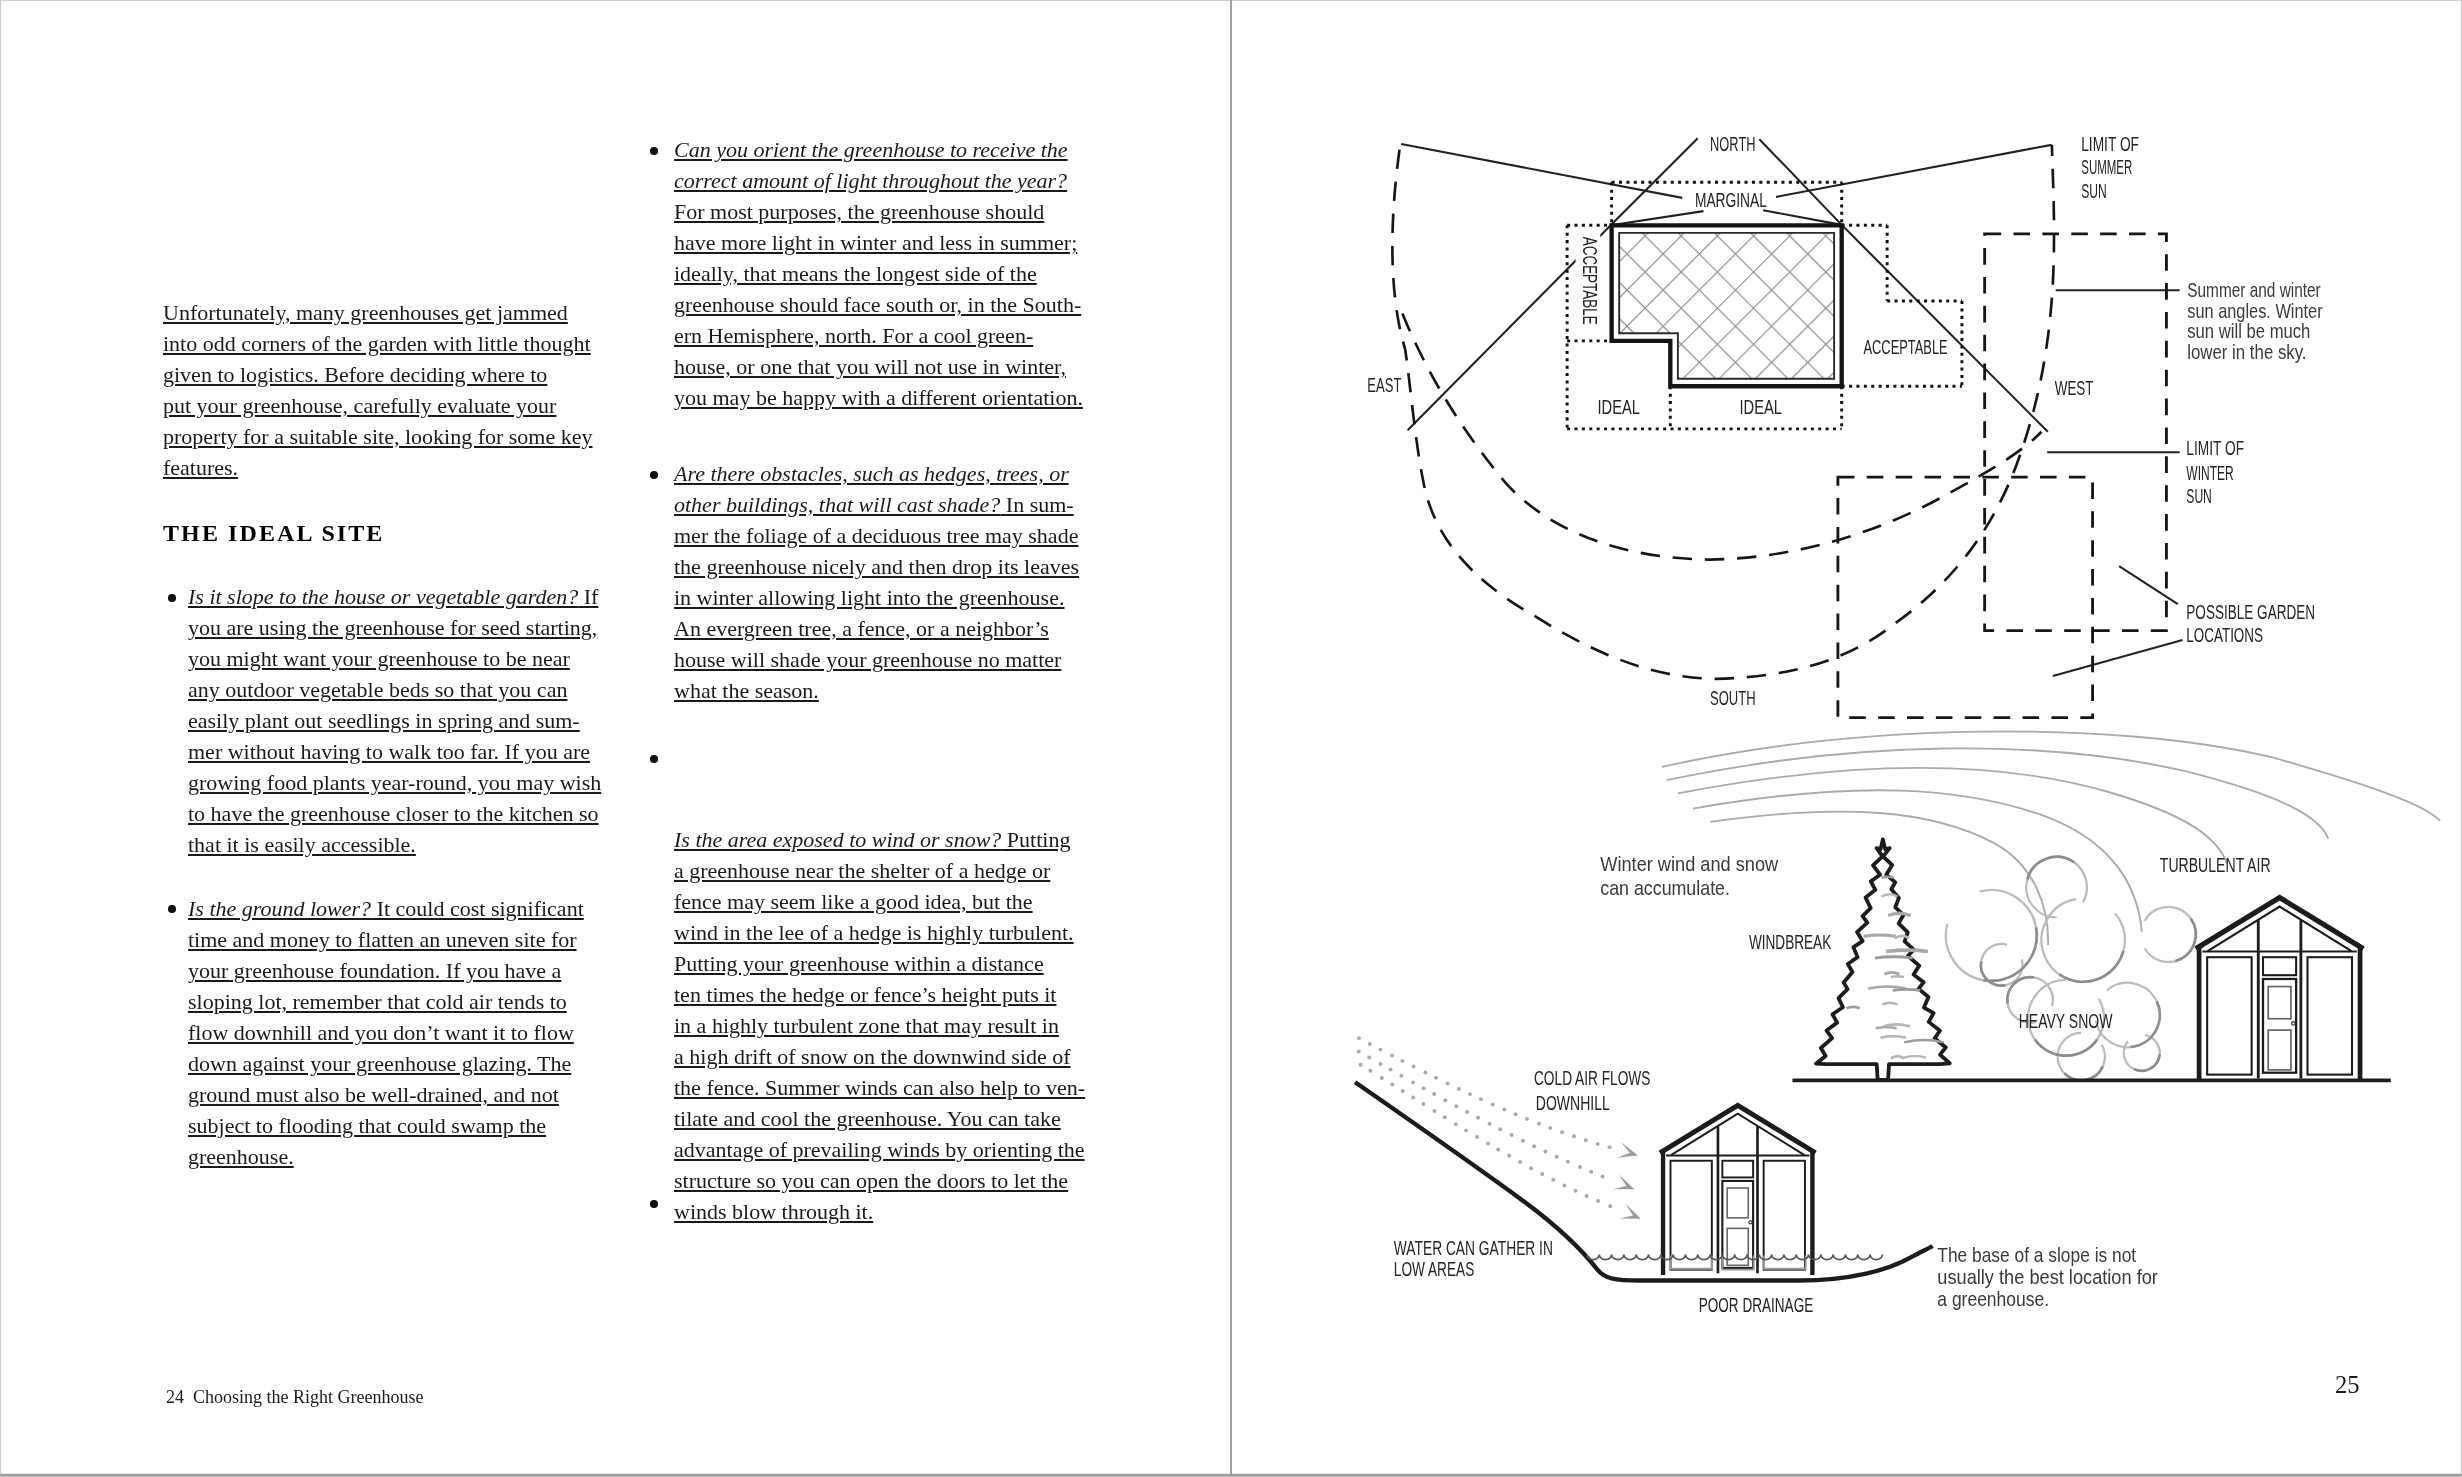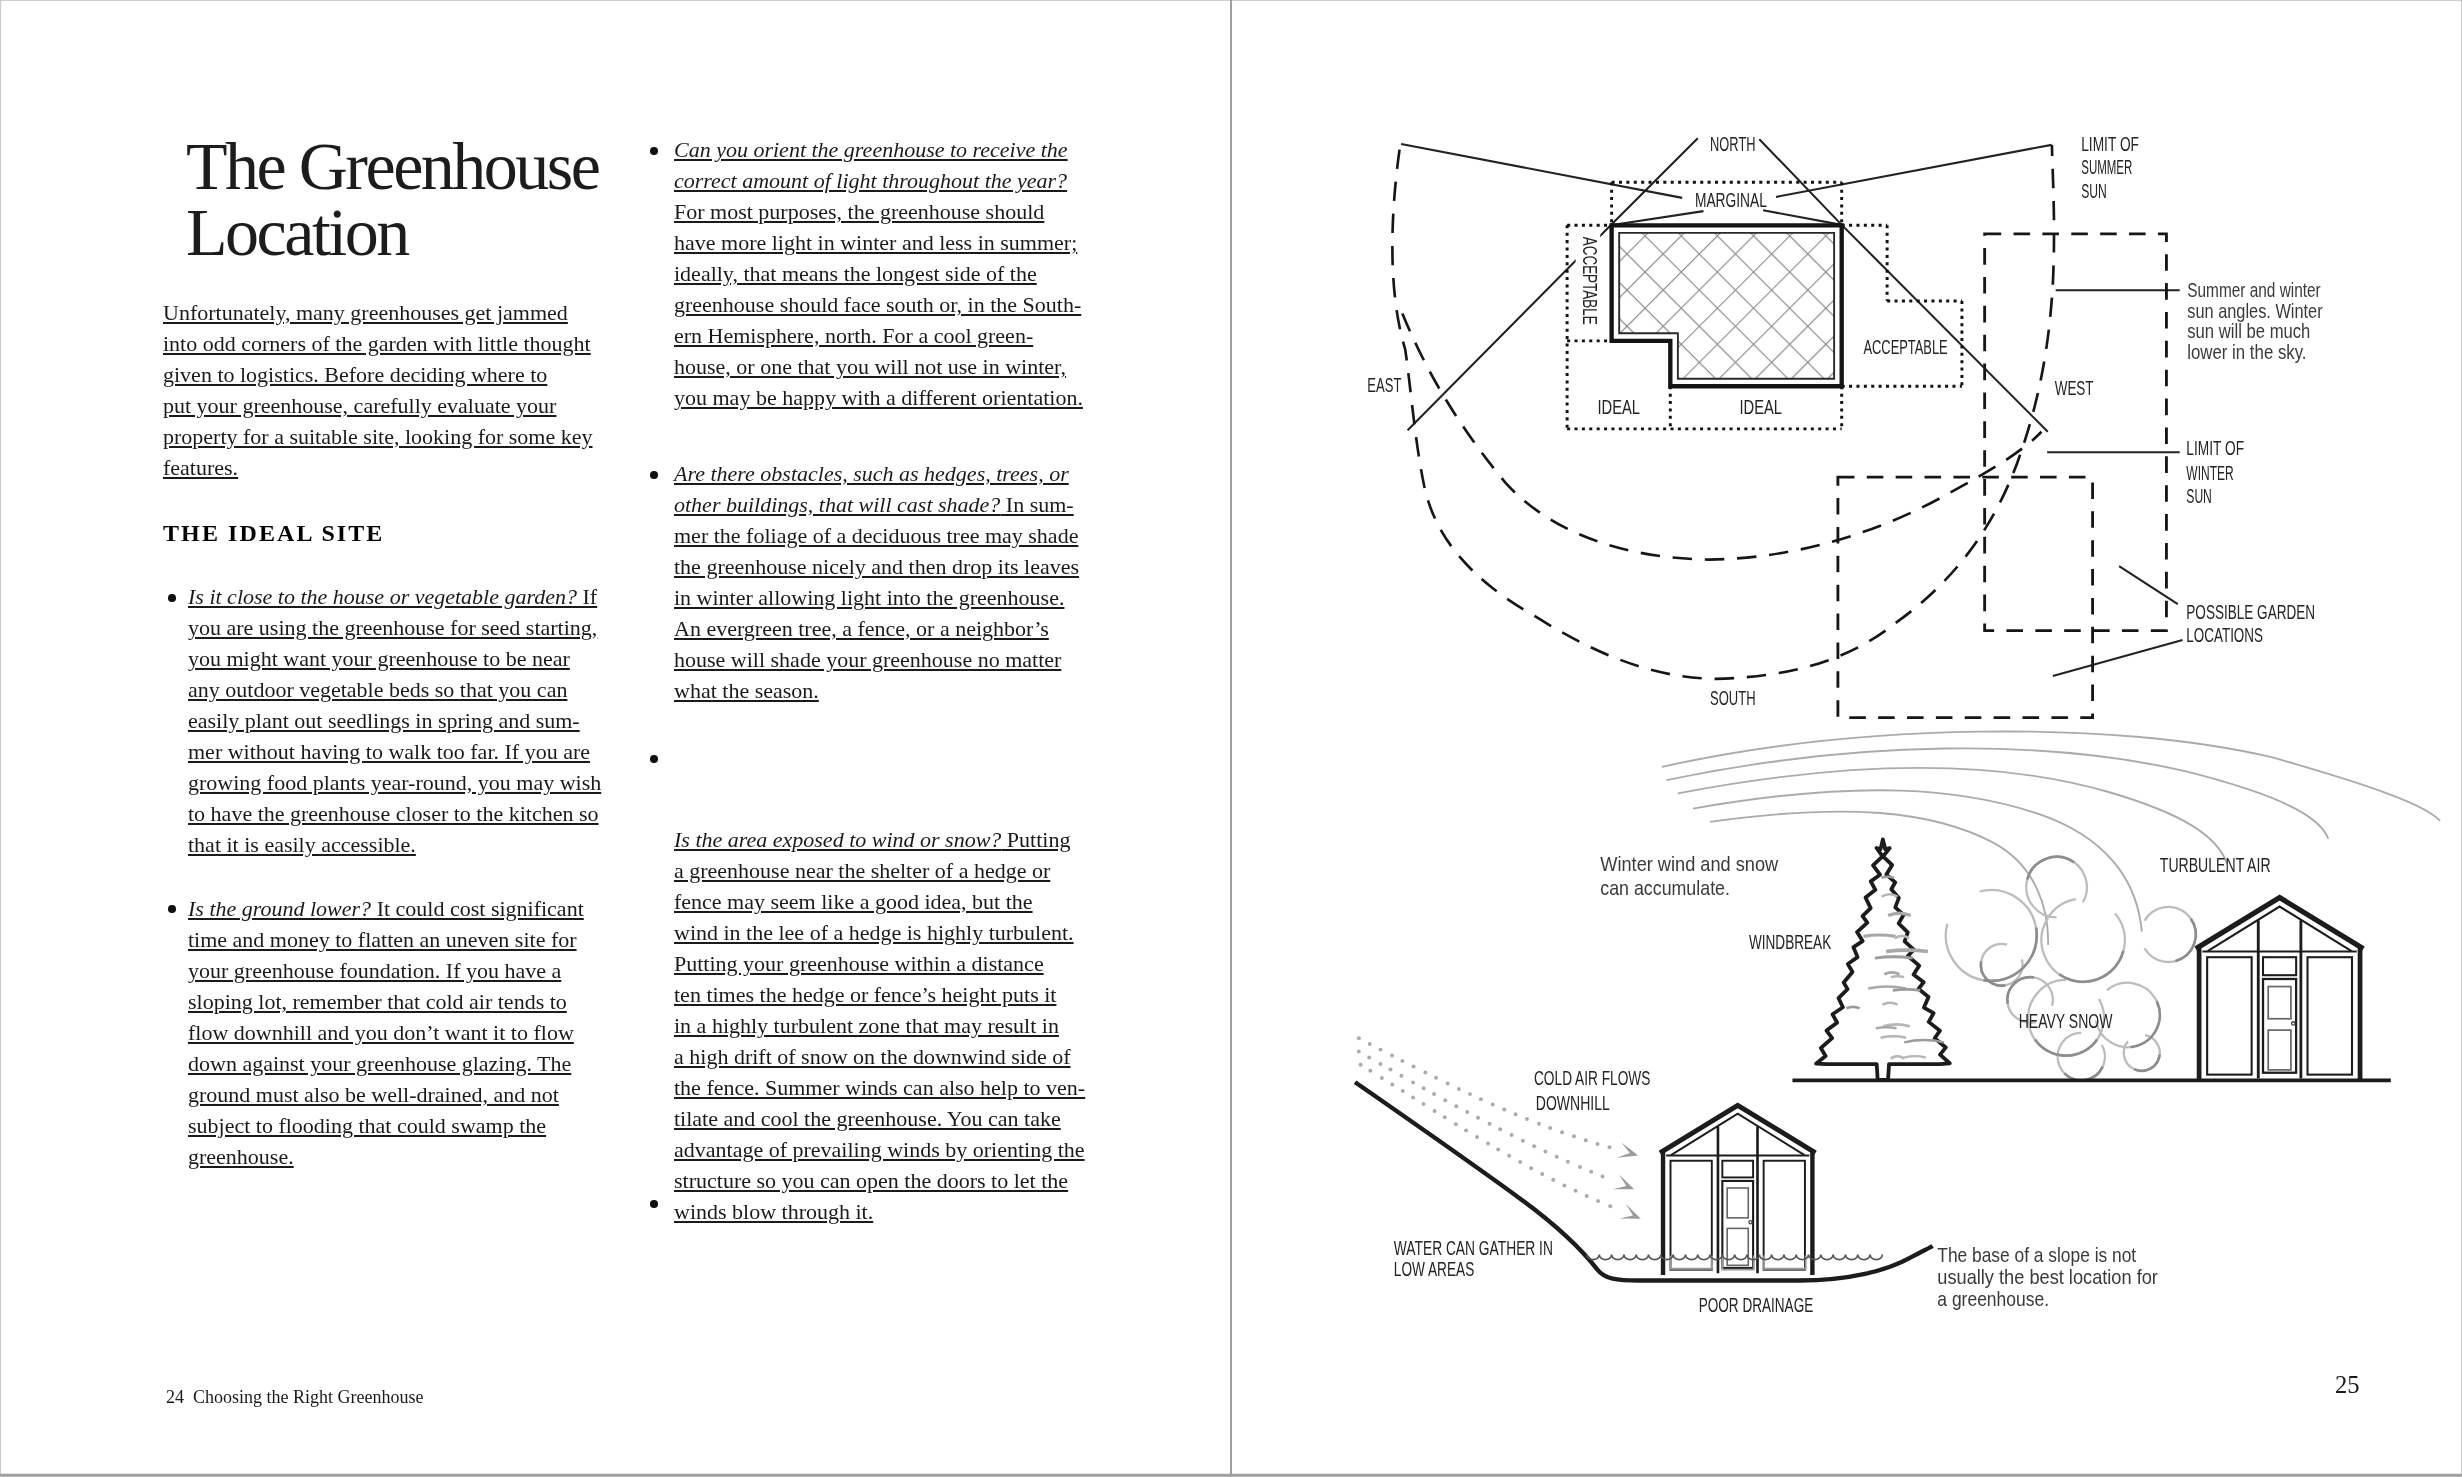--- a/index.html
+++ b/index.html
@@ -11,33 +11,32 @@
   #para1{left:163px;top:297px;}
   #h1{left:163px;top:520px;font-size:24px;font-weight:bold;letter-spacing:2.1px;color:#000000;}
   .dot{position:absolute;width:7.6px;height:7.6px;border-radius:50%;background:#111;}
   #foot-l{left:166px;top:1387px;font-size:18px;}
   #foot-r{left:2335px;top:1371px;font-size:24.6px;}
 </style>
 </head>
 <body>
 <div id="page">
 
-<div class="abs" id="title">The Greenhouse<br>Location</div>
 
 <div class="abs body" id="para1">Unfortunately, many greenhouses get jammed<br>
 into odd corners of the garden with little thought<br>
 given to logistics. Before deciding where to<br>
 put your greenhouse, carefully evaluate your<br>
 property for a suitable site, looking for some key<br>
 features.</div>
 
 <div class="abs" id="h1">THE IDEAL SITE</div>
 
 <div class="dot" style="left:168px;top:594px;"></div>
-<div class="abs body" style="left:188px;top:581px;"><i>Is it close to the house or vegetable garden?</i> If<br>
+<div class="abs body" style="left:188px;top:581px;"><i>Is it slope to the house or vegetable garden?</i> If<br>
 you are using the greenhouse for seed starting,<br>
 you might want your greenhouse to be near<br>
 any outdoor vegetable beds so that you can<br>
 easily plant out seedlings in spring and sum-<br>
 mer without having to walk too far. If you are<br>
 growing food plants year-round, you may wish<br>
 to have the greenhouse closer to the kitchen so<br>
 that it is easily accessible.</div>
 
 <div class="dot" style="left:168px;top:905px;"></div>

